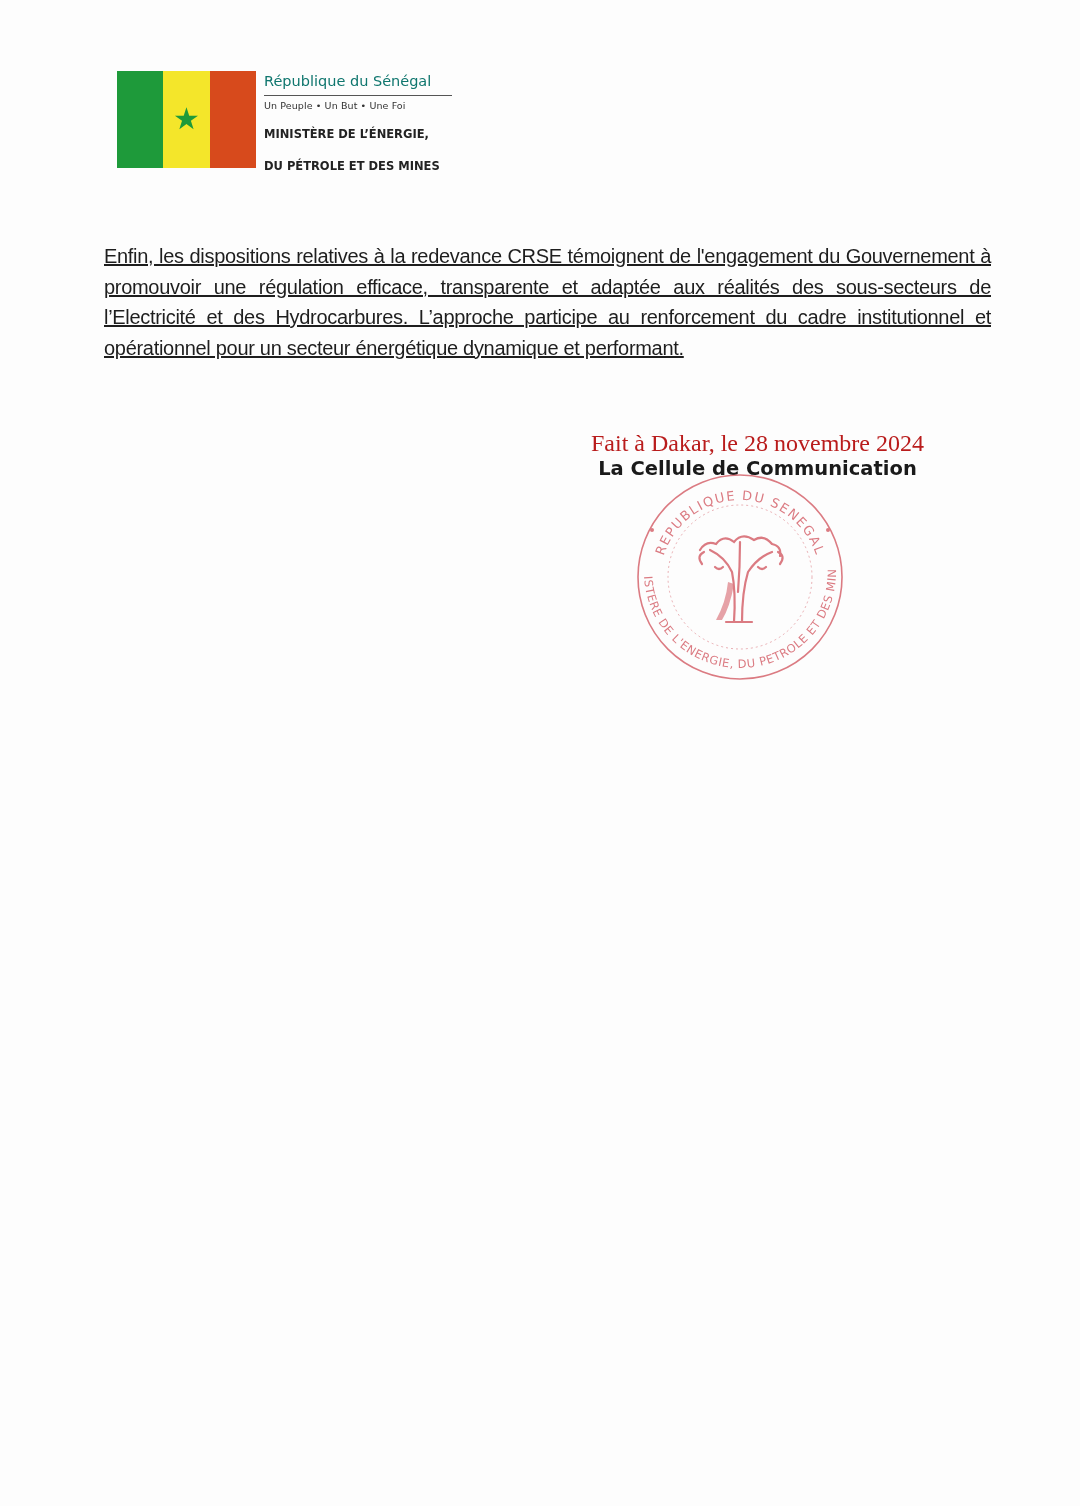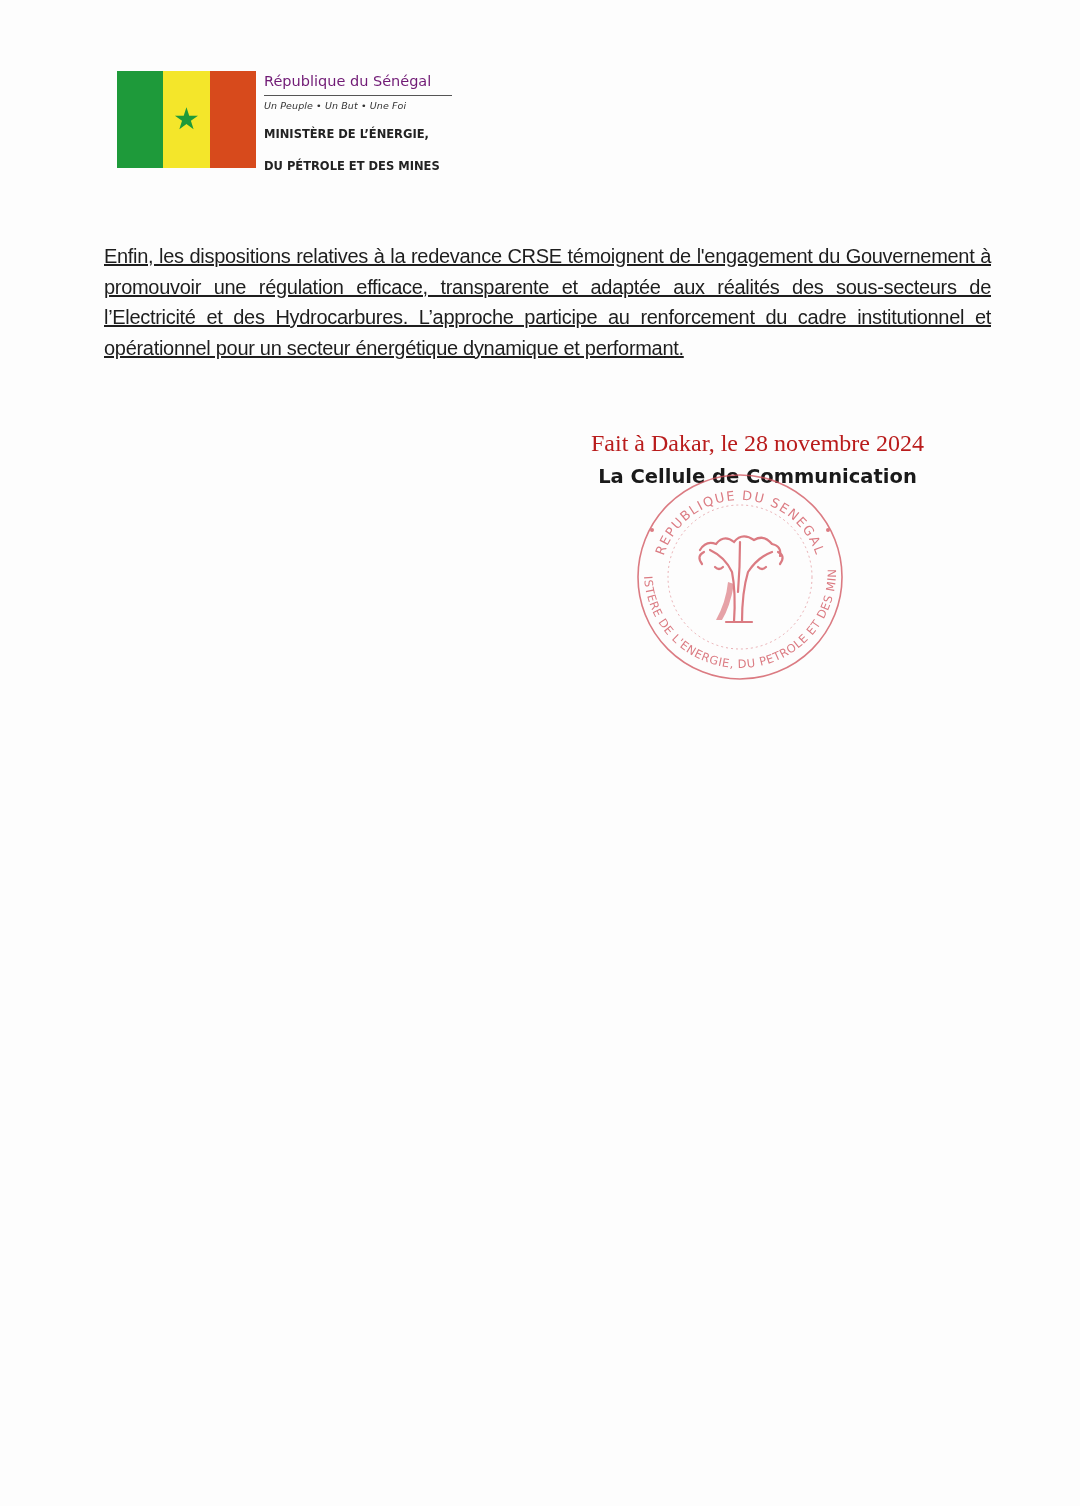--- a/index.html
+++ b/index.html
@@ -8,34 +8,34 @@
     font-family: "DejaVu Sans", sans-serif; color: #1c1c1c;
   }
   .letterhead { position: absolute; left: 117px; top: 71px; width: 340px; height: 100px; }
   .flag { position: absolute; left: 0; top: 0; width: 139px; height: 97px; display: flex; }
   .flag .band { flex: 1; height: 100%; }
   .flag .green { background: #1e9a3a; }
   .flag .yellow { background: #f4e62a; position: relative; }
   .flag .red { background: #d74a1c; }
   .flag .star { position: absolute; left: 50%; top: 50%; transform: translate(-50%, -52%); color: #1e9a3a; font-size: 30px; line-height: 1; }
   .lh-text { position: absolute; left: 147px; top: 2px; width: 190px; }
-  .lh-republic { font-size: 14.5px; color: #701a75; white-space: nowrap; }
+  .lh-republic { font-size: 14.5px; color: #0f766e; white-space: nowrap; }
   .lh-rule { height: 1px; background: #555; margin: 6px 0 4px 0; width: 188px; }
-  .lh-motto { font-style: italic; font-size: 9.5px; color: #333; white-space: nowrap; letter-spacing: 0.1px; }
+  .lh-motto { font-size: 9.5px; color: #333; white-space: nowrap; letter-spacing: 0.1px; }
   .lh-ministry { font-weight: bold; font-size: 11.5px; color: #222; white-space: nowrap; line-height: 18px; margin-top: 14px; }
 
   .body-text {
     position: absolute; left: 104px; top: 221px; width: 887px;
     font-family: "Liberation Sans", sans-serif; font-size: 20px; line-height: 30.5px;
     text-align: justify; color: #1e1e1e; letter-spacing: -0.3px; text-decoration: underline;
   }
 
   .signature { position: absolute; left: 560px; top: 430px; width: 370px; text-align: center; }
   .sig-place { font-family: Liberation Serif, serif; font-size: 24px; color: #b91c1c; margin-left: 25px; }
-  .sig-signatory { font-family: "DejaVu Sans", sans-serif; font-weight: bold; font-size: 19.5px; color: #1a1a1a; margin-top: 8px; margin-left: 25px; }
+  .sig-signatory { font-family: "DejaVu Sans", sans-serif; font-weight: bold; font-size: 19.5px; color: #1a1a1a; margin-top: 0; margin-left: 25px; }
 
   .stamp { position: absolute; left: 630px; top: 472px; width: 220px; height: 210px; opacity: 0.75; }
 </style>
 </head>
 <body>
 
 <div class="letterhead">
   <div class="flag">
     <div class="band green"></div>
     <div class="band yellow">

